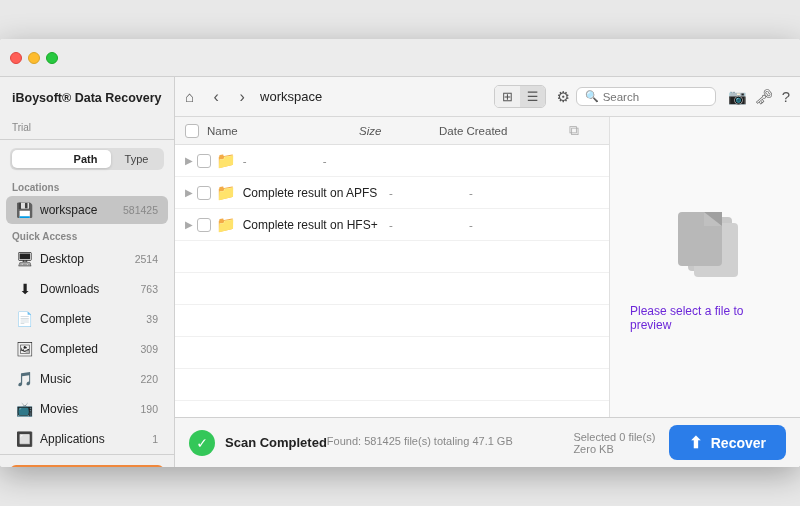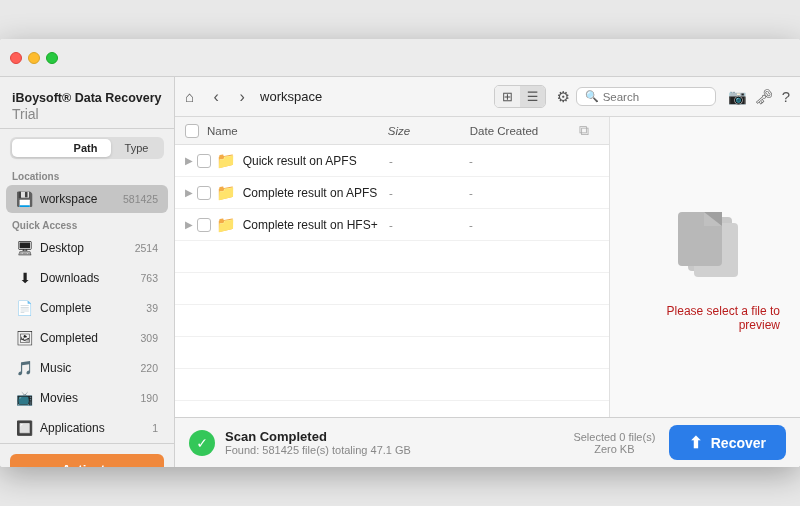--- a/index.html
+++ b/index.html
@@ -64,23 +64,23 @@
     .sidebar-header {
       padding: 14px 12px 6px;
       border-bottom: 1px solid #d0d0d0;
     }
     .app-title {
       font-size: 12.5px;
       font-weight: 700;
       color: #222;
     }
     .app-subtitle {
-      font-size: 14px;
+      font-size: 10px;
       color: #888;
-      margin-top: 1px;
+      margin-top: 17px;
     }
     .tab-bar {
       display: flex;
       margin: 8px 10px 6px;
       background: #ddd;
       border-radius: 6px;
       padding: 2px;
     }
     .tab-btn {
       flex: 1;
@@ -270,21 +270,20 @@
       display: flex;
       align-items: center;
       padding: 5px 10px;
       background: #f5f5f5;
       border-bottom: 1px solid #e0e0e0;
       font-size: 11.5px;
       color: #555;
       font-weight: 500;
       position: sticky;
       top: 0;
-      text-align: center;
     }
     .col-name { flex: 1; display: flex; align-items: center; gap: 8px; }
     .col-size { width: 80px; font-style: italic; }
     .col-date { width: 130px; }
     .col-extra { width: 30px; }
     .file-row {
       display: flex;
       align-items: center;
       padding: 6px 10px;
       border-bottom: 1px solid #f0f0f0;
@@ -325,22 +324,22 @@
       padding: 20px;
       gap: 12px;
     }
     .preview-icon-area {
       display: flex;
       align-items: flex-end;
       gap: -10px;
     }
     .preview-text {
       font-size: 12px;
-      color: #b91c1c;
-      text-align: right;
+      color: #6d28d9;
+      text-align: left;
     }
     
     .bottom-bar {
       height: 50px;
       background: #f5f5f5;
       border-top: 1px solid #d0d0d0;
       display: flex;
       align-items: center;
       padding: 0 14px;
       gap: 10px;
@@ -353,41 +352,40 @@
       border-radius: 50%;
       display: flex;
       align-items: center;
       justify-content: center;
       color: white;
       font-size: 14px;
       flex-shrink: 0;
     }
     .scan-status {
       display: flex;
-      flex-direction: column;
     }
     .scan-status-title {
       font-size: 13px;
       font-weight: 700;
       color: #222;
     }
     .scan-status-detail {
       font-size: 11px;
       color: #888;
     }
     .bottom-right {
       margin-left: auto;
       display: flex;
       align-items: center;
       gap: 14px;
     }
     .selected-info {
       font-size: 11px;
       color: #888;
-      text-align: center;
+      text-align: left;
     }
     .recover-btn {
       background: #2b7de9;
       color: white;
       border: none;
       border-radius: 8px;
       padding: 8px 20px;
       font-size: 14px;
       font-weight: 600;
       cursor: pointer;
@@ -525,21 +523,20 @@
             <div class="col-date">Date Created</div>
             <div class="col-extra">
               <span class="copy-icon">⧉</span>
             </div>
           </div>
 
           <div class="file-row">
             <span class="row-expand">▶</span>
             <div class="row-checkbox"></div>
             <span class="folder-icon">📁</span>
-            <span class="row-name">Quick result on APFS</span>
             <span class="row-size">-</span>
             <span class="row-date">-</span>
           </div>
 
           <div class="file-row">
             <span class="row-expand">▶</span>
             <div class="row-checkbox"></div>
             <span class="folder-icon">📁</span>
             <span class="row-name">Complete result on APFS</span>
             <span class="row-size">-</span>

